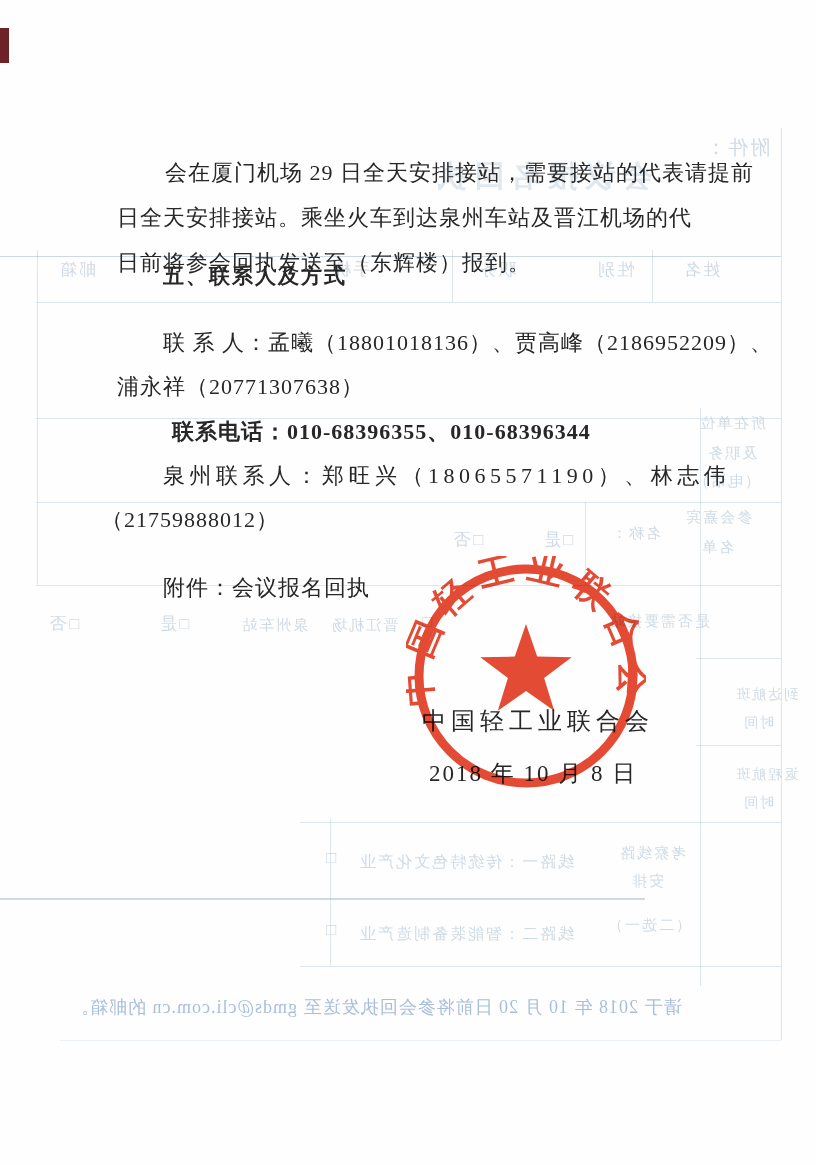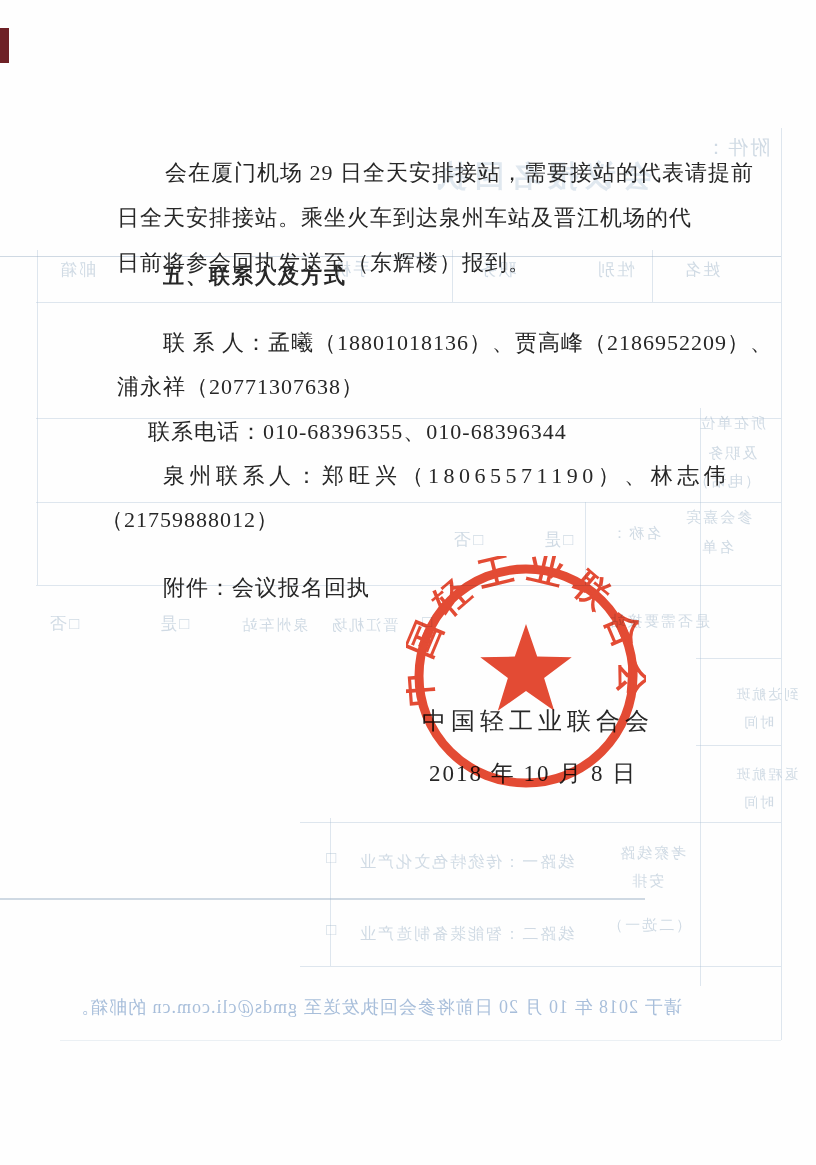--- a/index.html
+++ b/index.html
@@ -112,21 +112,21 @@
 
   <main>
     <p class="txt" style="left:117px;top:136px;margin-left:48px;">会在厦门机场 29 日全天安排接站，需要接站的代表请提前</p>
     <p class="txt" style="left:117px;top:181px;">日全天安排接站。乘坐火车到达泉州车站及晋江机场的代</p>
     <p class="txt" style="left:117px;top:226px;">日前将参会回执发送至（东辉楼）报到。</p>
 
     <h2 class="txt heading" style="left:163px;top:262px;margin:0;">五、联系人及方式</h2>
 
     <p class="txt" style="left:163px;top:306px;">联 系 人：孟曦（18801018136）、贾高峰（2186952209）、</p>
     <p class="txt" style="left:117px;top:350px;">浦永祥（20771307638）</p>
-    <p class="txt" style="left:148px;top:395px;">联系电话：010-68396355、010-68396344</p>
+    <p class="txt" style="left:172px;top:395px;font-weight:bold;">联系电话：010-68396355、010-68396344</p>
     <p class="txt spaced" style="left:163px;top:439px;">泉州联系人：郑旺兴（18065571190）、林志伟</p>
     <p class="txt" style="left:101px;top:483px;">（21759888012）</p>
 
     <p class="txt" style="left:163px;top:543px;margin-top:30px;">附件：会议报名回执</p>
 
     <p class="txt sig-org" style="left:422px;top:681px;">中国轻工业联合会</p>
     <p class="txt sig-date" style="left:429px;top:735px;">2018 年 10 月 8 日</p>
   </main>
 
   <svg class="seal" viewBox="0 0 240 240" color="#e23b22">

